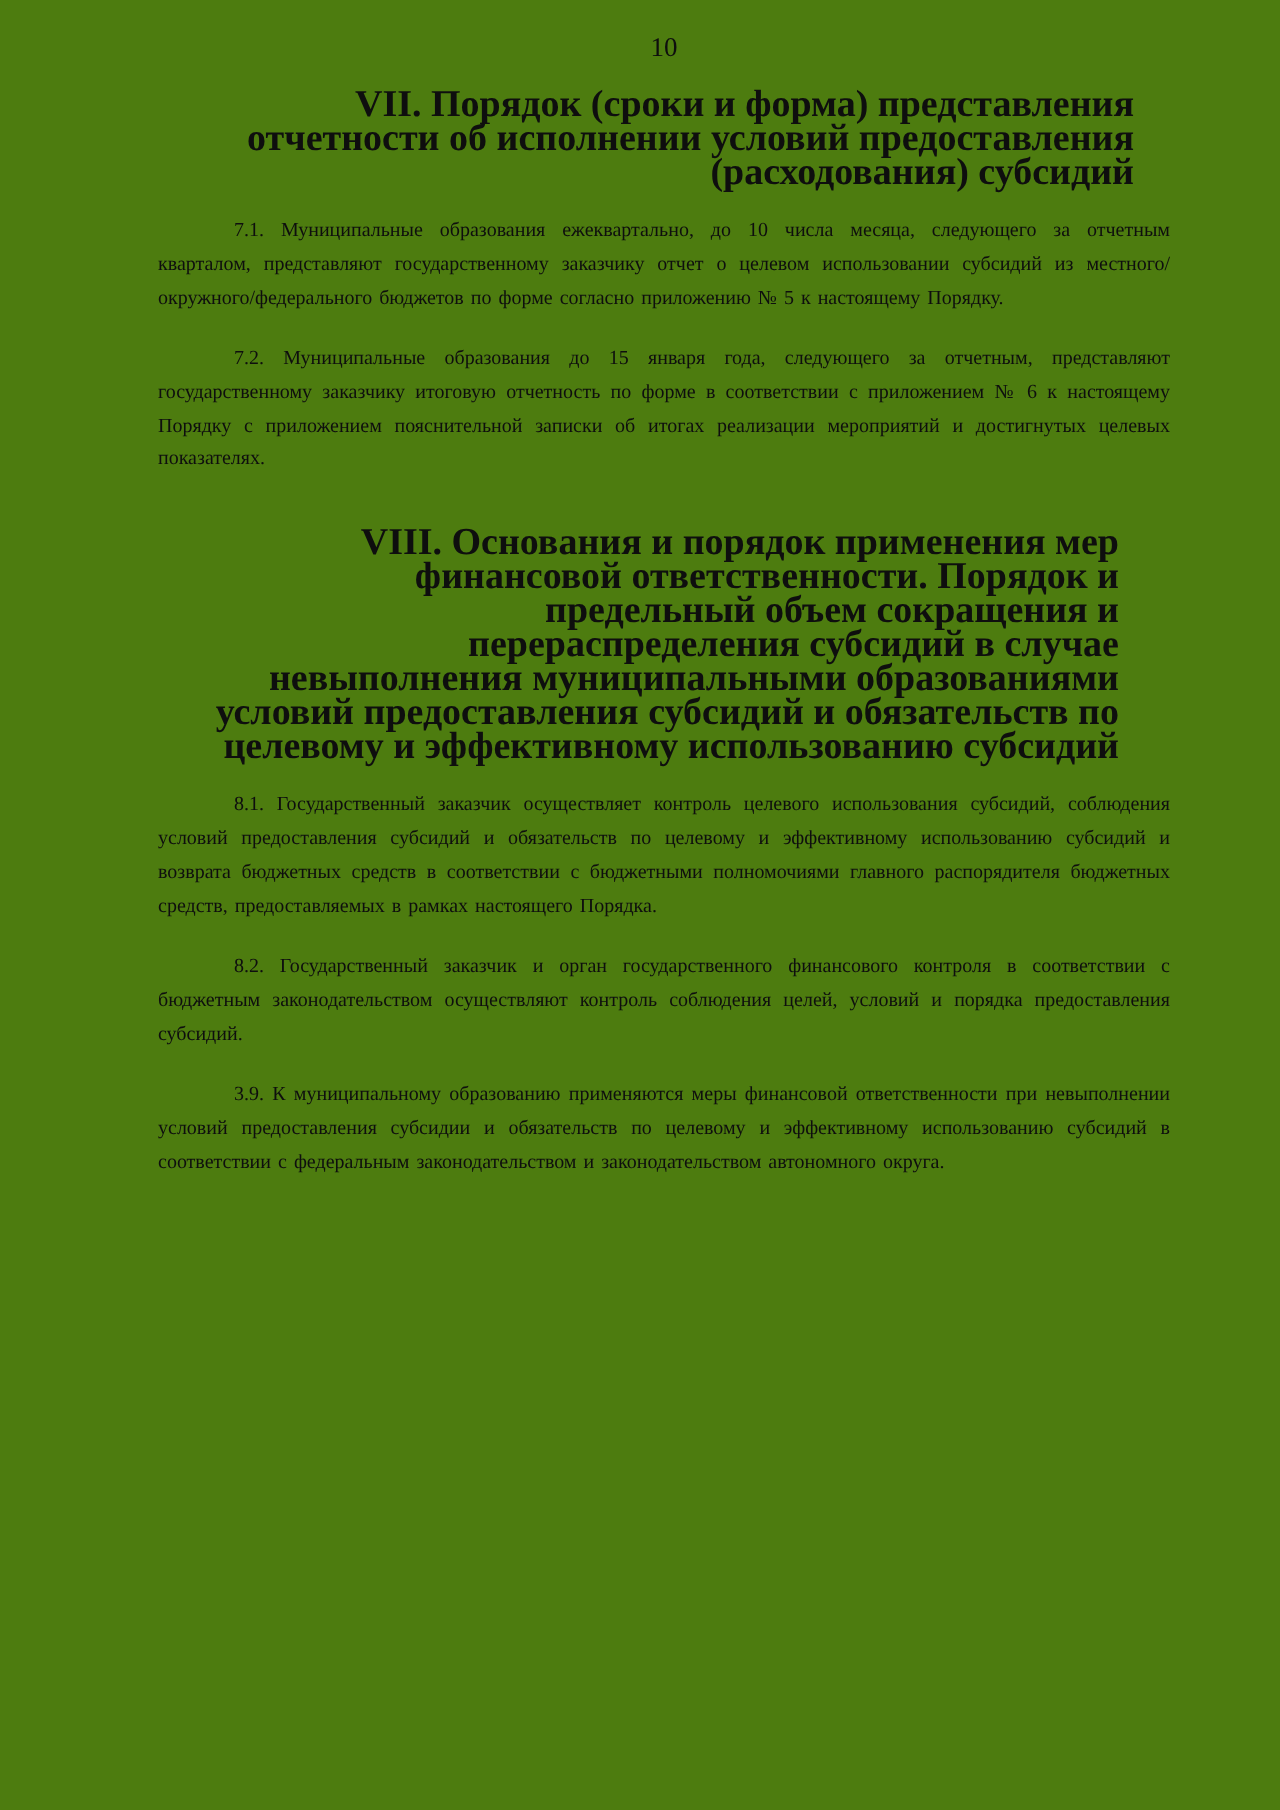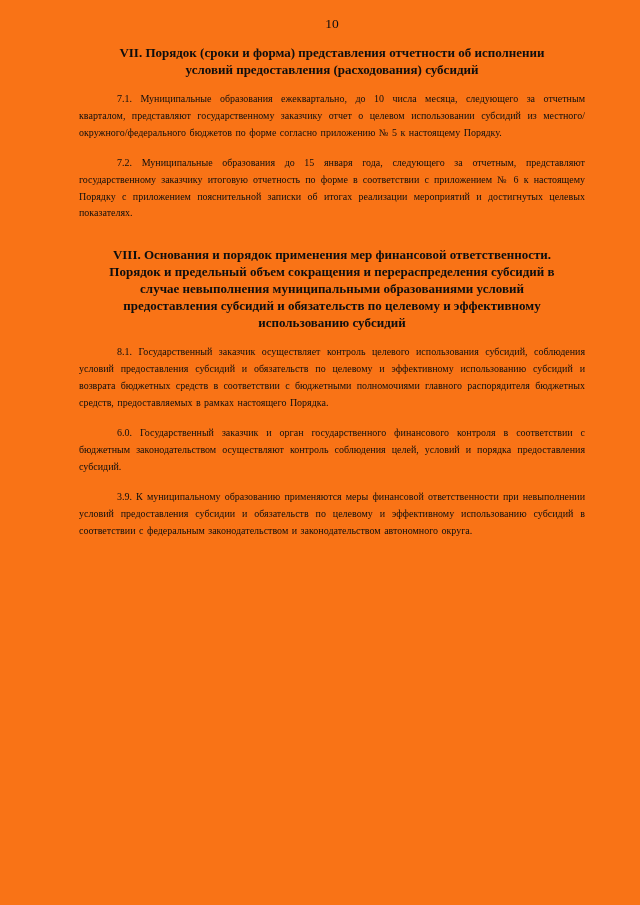--- a/index.html
+++ b/index.html
@@ -12,31 +12,31 @@
     height: 905px;
     font-family: "Liberation Serif", "DejaVu Serif", serif;
     color: #0e0e0e;
     overflow: hidden;
   }
   .page {
     box-sizing: border-box;
     width: 640px;
     height: 905px;
     padding: 16px 42px 20px 66px;
-    background: #f97316;
+    background: #4d7c0f;
   }
   .page-number {
     text-align: center;
     font-size: 13.5px;
     margin-bottom: 6px;
   }
   .section-heading {
     font-weight: bold;
-    text-align: center;
-    font-size: 13px;
+    text-align: right;
+    font-size: 19px;
     line-height: 17px;
     margin: 12px auto 12px auto;
     max-width: 470px;
   }
   .section-heading.wide {
     max-width: 455px;
     margin-top: 24px;
   }
   .body-text p {
     margin: 13px;
@@ -58,17 +58,17 @@
 
   <div class="body-text">
     <p>7.1. Муниципальные образования ежеквартально, до 10 числа месяца, следующего за отчетным кварталом, представляют государственному заказчику отчет о целевом использовании субсидий из местного/окружного/федерального бюджетов по форме согласно приложению № 5 к настоящему Порядку.</p>
     <p>7.2. Муниципальные образования до 15 января года, следующего за отчетным, представляют государственному заказчику итоговую отчетность по форме в соответствии с приложением № 6 к настоящему Порядку с приложением пояснительной записки об итогах реализации мероприятий и достигнутых целевых показателях.</p>
   </div>
 
   <div class="section-heading wide">VIII. Основания и порядок применения мер финансовой ответственности. Порядок и предельный объем сокращения и перераспределения субсидий в случае невыполнения муниципальными образованиями условий предоставления субсидий и обязательств по целевому и эффективному использованию субсидий</div>
 
   <div class="body-text">
     <p>8.1. Государственный заказчик осуществляет контроль целевого использования субсидий, соблюдения условий предоставления субсидий и обязательств по целевому и эффективному использованию субсидий и возврата бюджетных средств в соответствии с бюджетными полномочиями главного распорядителя бюджетных средств, предоставляемых в рамках настоящего Порядка.</p>
-    <p>6.0. Государственный заказчик и орган государственного финансового контроля в соответствии с бюджетным законодательством осуществляют контроль соблюдения целей, условий и порядка предоставления субсидий.</p>
+    <p>8.2. Государственный заказчик и орган государственного финансового контроля в соответствии с бюджетным законодательством осуществляют контроль соблюдения целей, условий и порядка предоставления субсидий.</p>
     <p>3.9. К муниципальному образованию применяются меры финансовой ответственности при невыполнении условий предоставления субсидии и обязательств по целевому и эффективному использованию субсидий в соответствии с федеральным законодательством и законодательством автономного округа.</p>
   </div>
 
 </div>
 
 </body></html>

